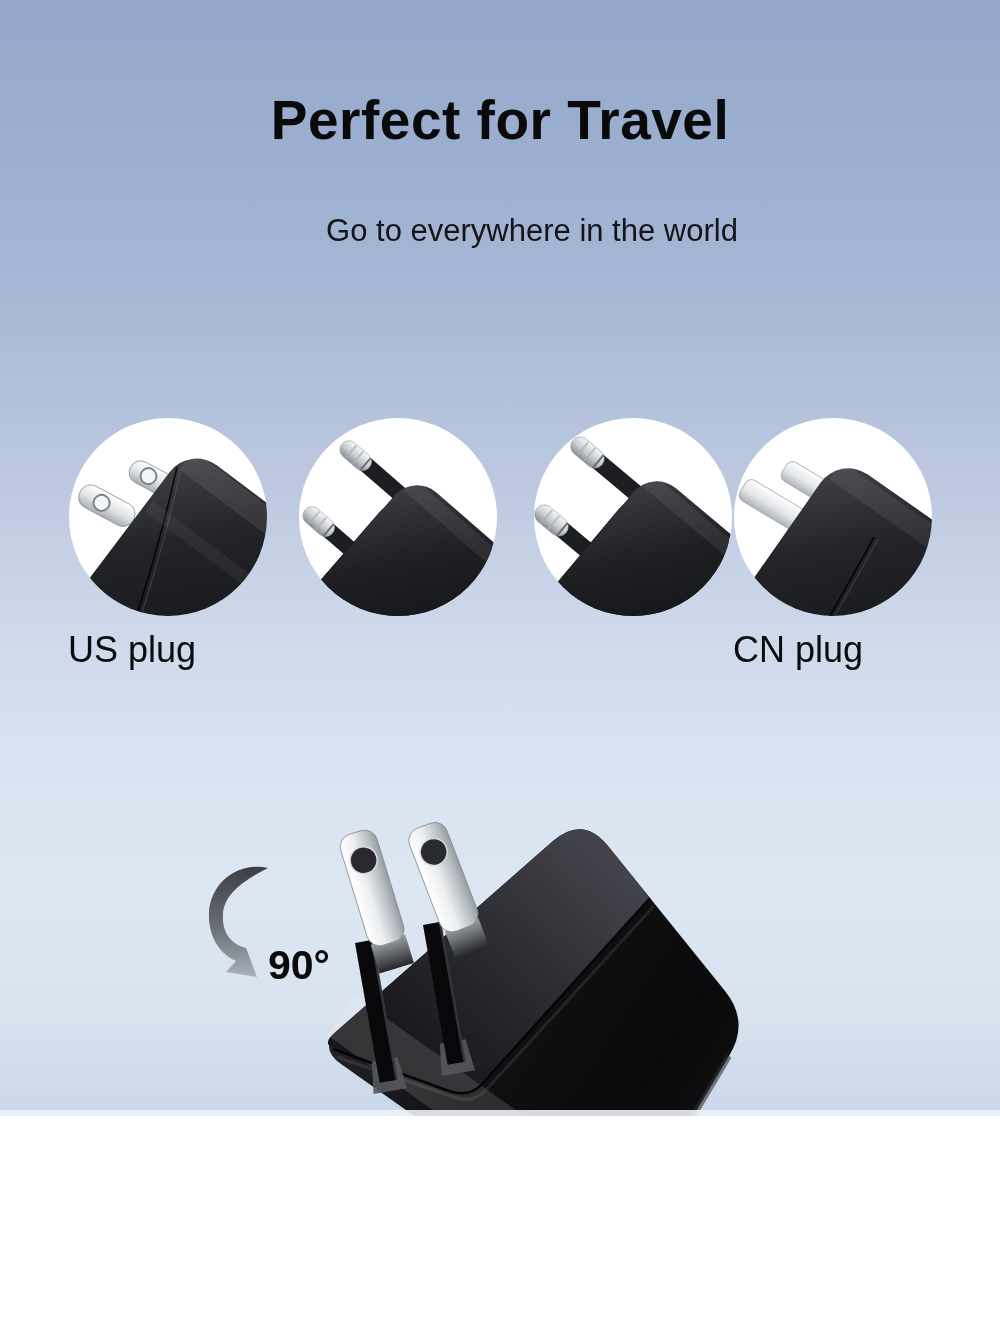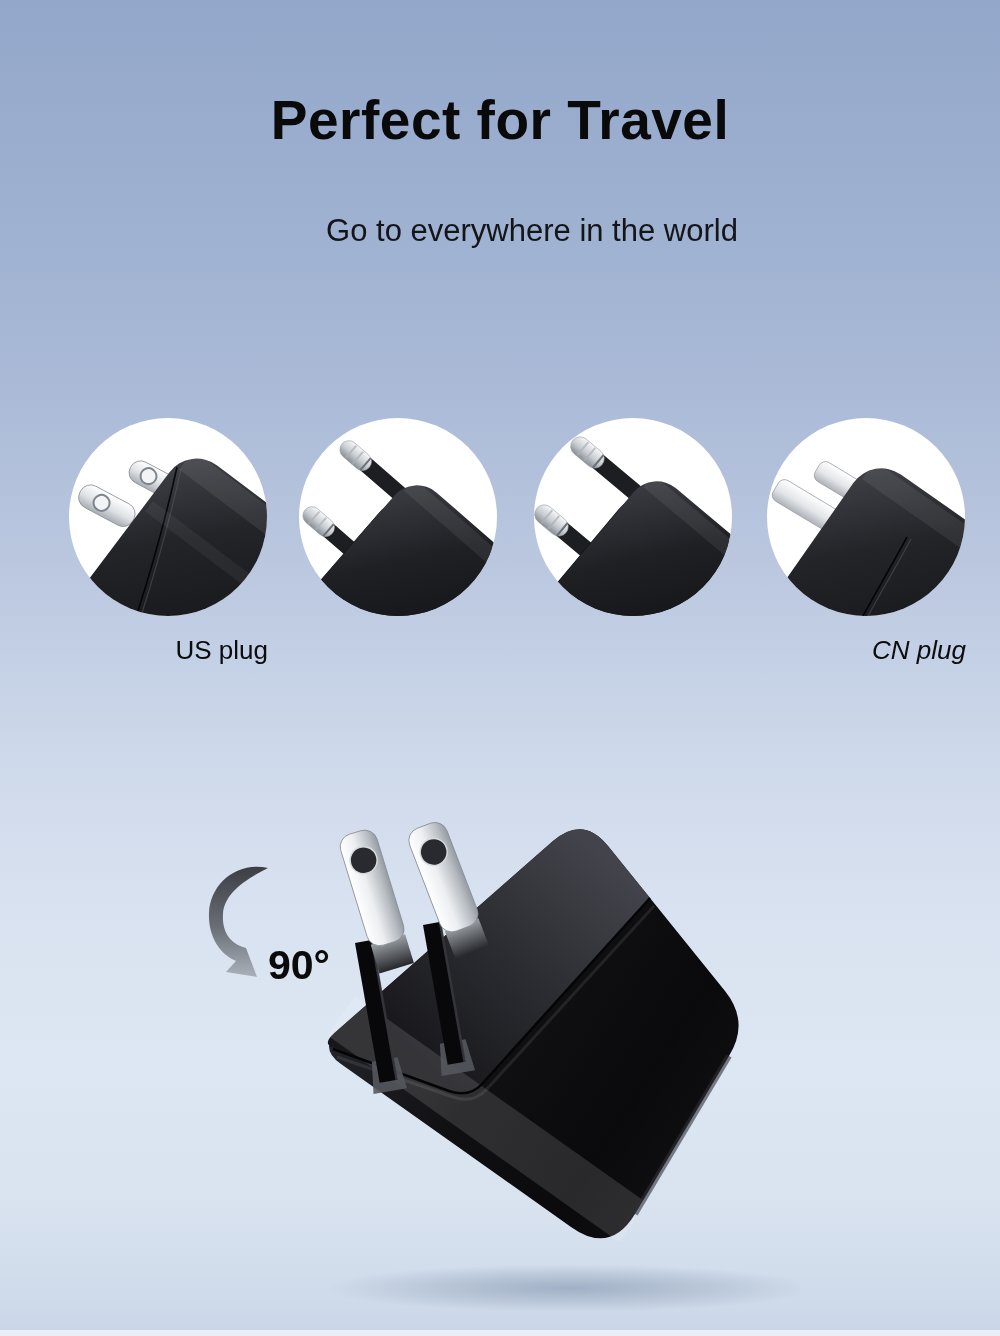--- a/index.html
+++ b/index.html
@@ -1,37 +1,37 @@
 <!DOCTYPE html>
 <html><head>
 <meta charset="utf-8">
 <style>
   html,body{margin:0;padding:0;}
   .page{
-    position:relative; width:1000px; height:1336px; overflow:hidden;
+    position:relative; width:1000px; height:1116px; overflow:hidden;
     font-family:"Liberation Sans", sans-serif;
     background:linear-gradient(180deg,
       #93a7ca 0%, #9db0d0 15%, #a9b9d6 28%, #bac7df 42%,
       #cdd8ea 56%, #d9e2f0 68%, #dde7f3 80%, #d9e3f0 90%,
       #cfdbea 97%, #c9d6e8 100%);
   }
   .title{
     position:absolute; top:88px; left:0; width:1000px; text-align:center;
     font-size:55px; font-weight:700; color:#0a0a0b; letter-spacing:0.5px;
   }
   .subtitle{
     position:absolute; top:207px; left:0; width:1000px; text-align:center;
     font-size:31px; font-weight:400; color:#141518; line-height:48px;margin-left:32px;
   }
   .plug-item{ position:absolute; top:417px; width:200px; }
   .plug-item .circle{ width:200px; height:200px; }
   .plug-label{
-    margin-top:14px; text-align:right; font-size:26px; color:#0b0c0d;
-  }
-  .p0{left:68px;} .p1{left:298px;} .p2{left:533px;} .p3{left:766px;font-style:italic;}
+    margin-top:8px; text-align:left; font-size:36px; color:#0b0c0d;
+  }
+  .p0{left:68px;} .p1{left:298px;} .p2{left:533px;} .p3{left:733px;}
   .deg{
     position:absolute; left:268px; top:894px;
     font-size:41px; font-weight:700; color:#0a0a0b;margin-top:48px;
   }
   .arrow-svg{ position:absolute; left:196px; top:856px; }
   .charger-svg{ position:absolute; left:285px; top:785px; }
   .floor-strip{
     position:absolute; left:0; bottom:0; width:1000px; height:6px;
     background:#edf2f8; opacity:.9;
   }

